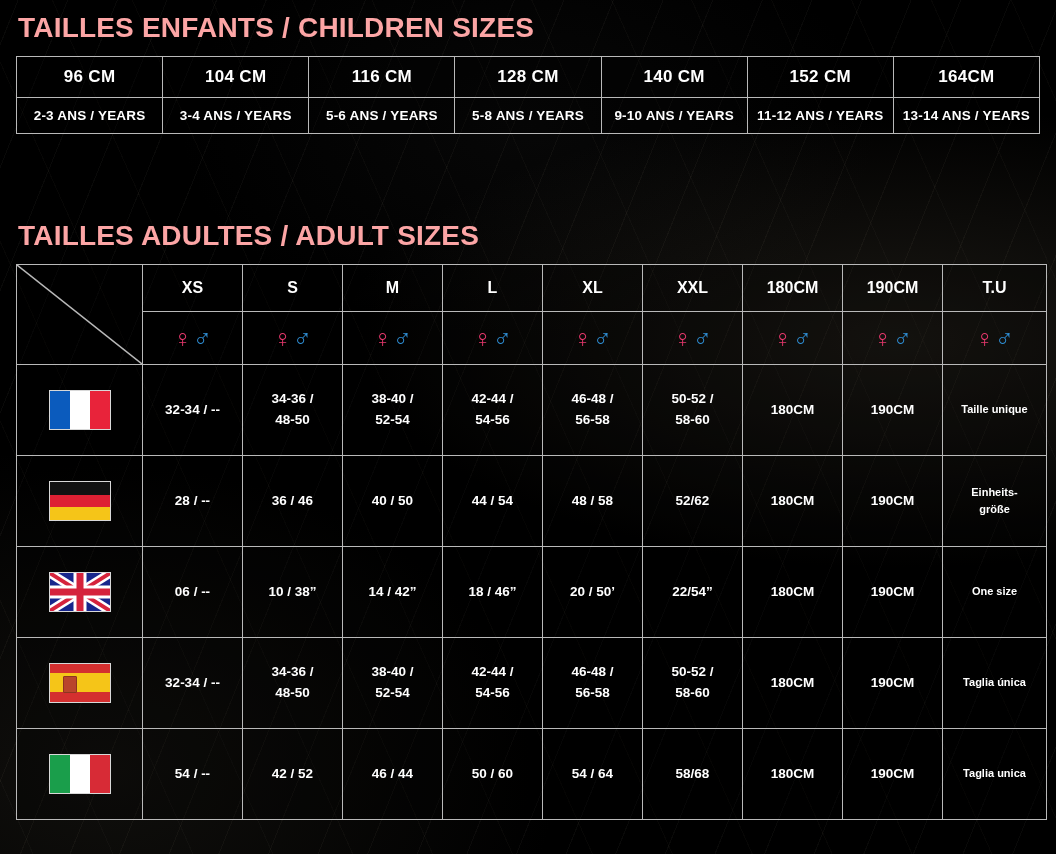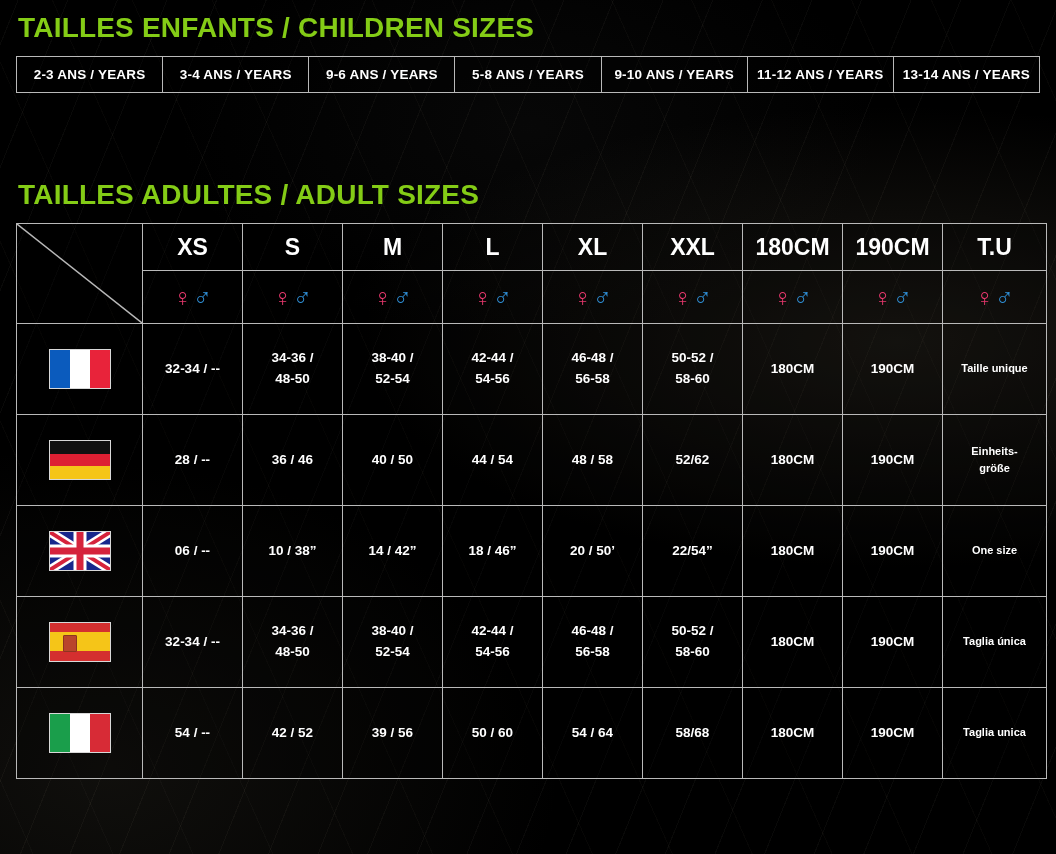--- a/index.html
+++ b/index.html
@@ -38,21 +38,21 @@
     position: relative;
     padding: 0 16px;
     box-sizing: border-box;
     width: 1056px;
   }
   h1.section-title {
     font-size: 28px;
     font-weight: 700;
     letter-spacing: .2px;
     margin: 12px 0 12px 2px;
-    color: #84cc16;
+    color: #fca5a5;
   }
   h1.section-title.adults {
     margin-top: 86px;
   }
 
   table {
     border-collapse: collapse;
     width: 1024px;
     table-layout: fixed;
   }
@@ -80,21 +80,21 @@
 
   
   .adult-table {
     font-size: 13px;
   }
   .adult-table col.flagcol { width: 126px; }
   .adult-table col.sizecol { width: 100px; }
   .adult-table col.tucol  { width: 104px; }
 
   .adult-table th.size-head {
-    font-size: 23px;
+    font-size: 16px;
     font-weight: 700;
     height: 44px;
     margin-left: 45px;
   }
   .adult-table td.gender {
     height: 50px;
   }
   .adult-table td.val {
     height: 88px;
     font-size: 13.5px;
@@ -198,24 +198,33 @@
 <body>
 
 <div class="bg-streaks"></div>
 
 <div class="page">
 
   <h1 class="section-title">TAILLES ENFANTS / CHILDREN SIZES</h1>
 
   <table class="kids-table">
     <tbody>
+        <tr>
+      <td class="size">96 CM</td>
+      <td class="size">104 CM</td>
+      <td class="size">116 CM</td>
+      <td class="size">128 CM</td>
+      <td class="size">140 CM</td>
+      <td class="size">152 CM</td>
+      <td class="size">164CM</td>
+    </tr>
     <tr>
       <td class="age">2-3 ANS / YEARS</td>
       <td class="age">3-4 ANS / YEARS</td>
-      <td class="age">9-6 ANS / YEARS</td>
+      <td class="age">5-6 ANS / YEARS</td>
       <td class="age">5-8 ANS / YEARS</td>
       <td class="age">9-10 ANS / YEARS</td>
       <td class="age">11-12 ANS / YEARS</td>
       <td class="age">13-14 ANS / YEARS</td>
     </tr>
   </tbody>
     </table>
 
   <h1 class="section-title adults">TAILLES ADULTES / ADULT SIZES</h1>
 
@@ -374,21 +383,21 @@
       <td class="val">190CM</td>
       <td class="val small">Taglia única</td>
     </tr>
 
     <tr>
       <td class="flagcell">
         <span class="flag flag-it"></span>
       </td>
       <td class="val">54 / --</td>
       <td class="val">42 / 52</td>
-      <td class="val">39 / 56</td>
+      <td class="val">46 / 44</td>
       <td class="val">50 / 60</td>
       <td class="val">54 / 64</td>
       <td class="val">58/68</td>
       <td class="val">180CM</td>
       <td class="val">190CM</td>
       <td class="val small">Taglia unica</td>
     </tr>
   </tbody>
     </table>
 

